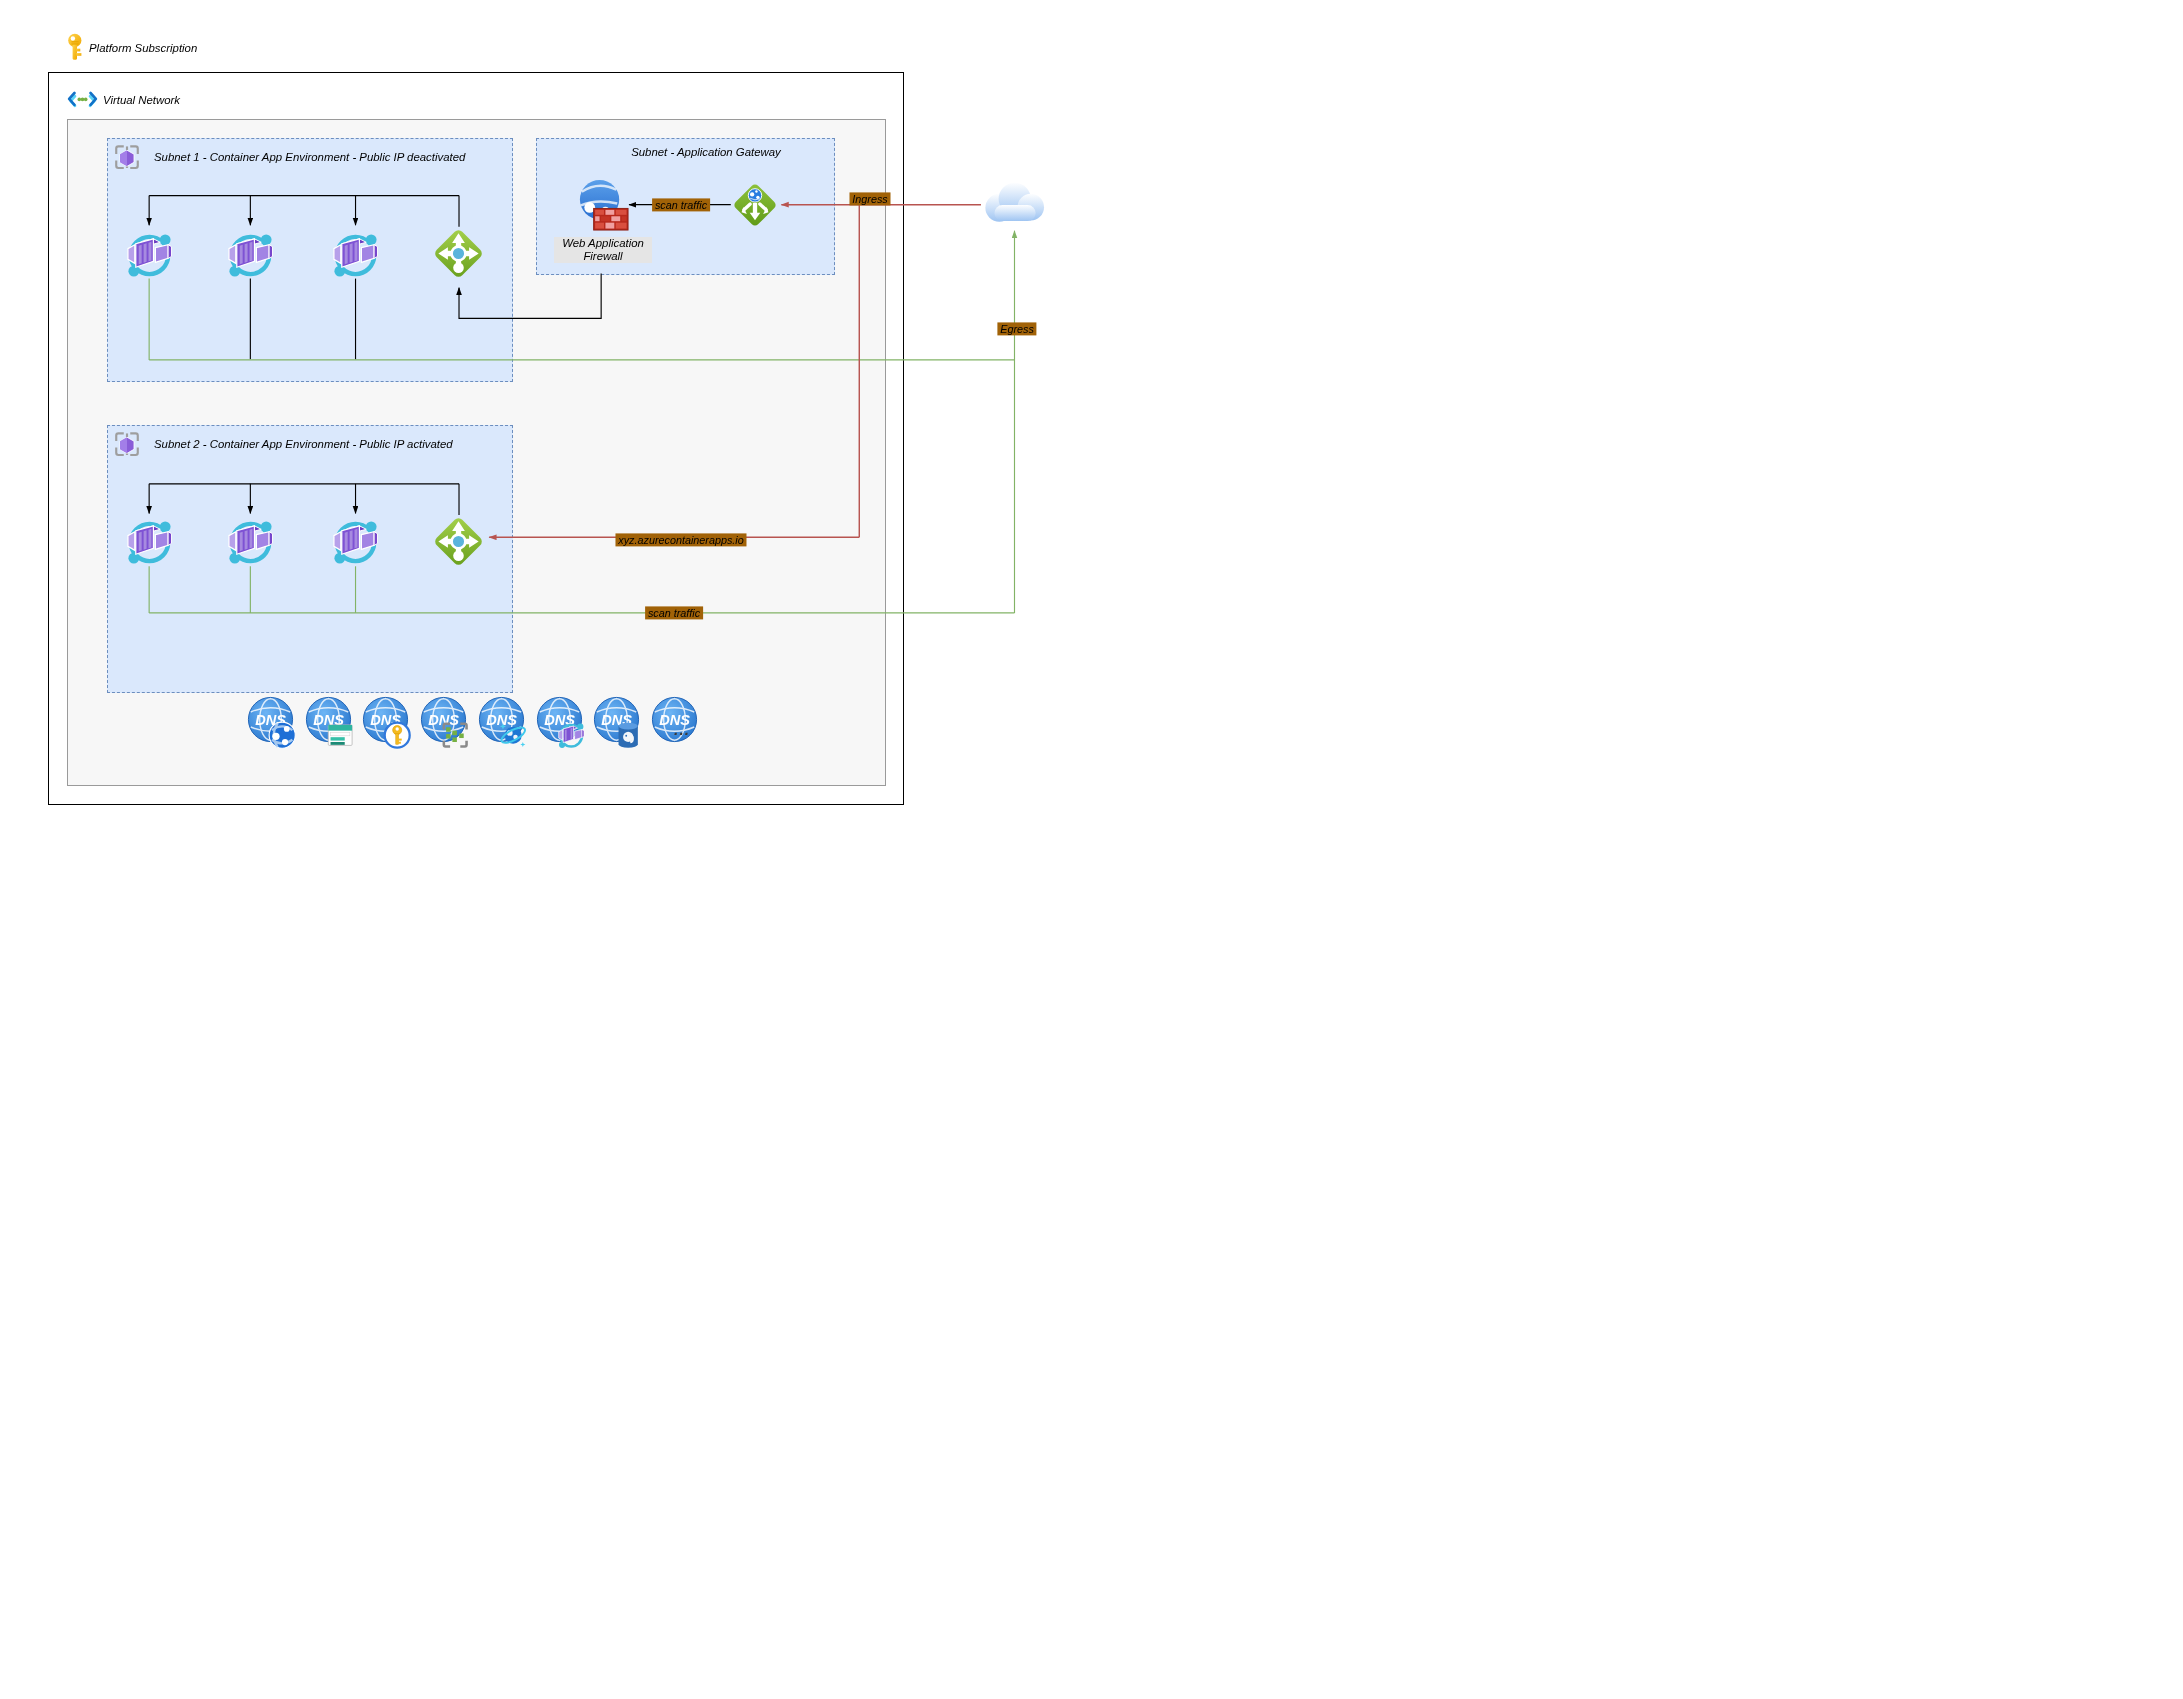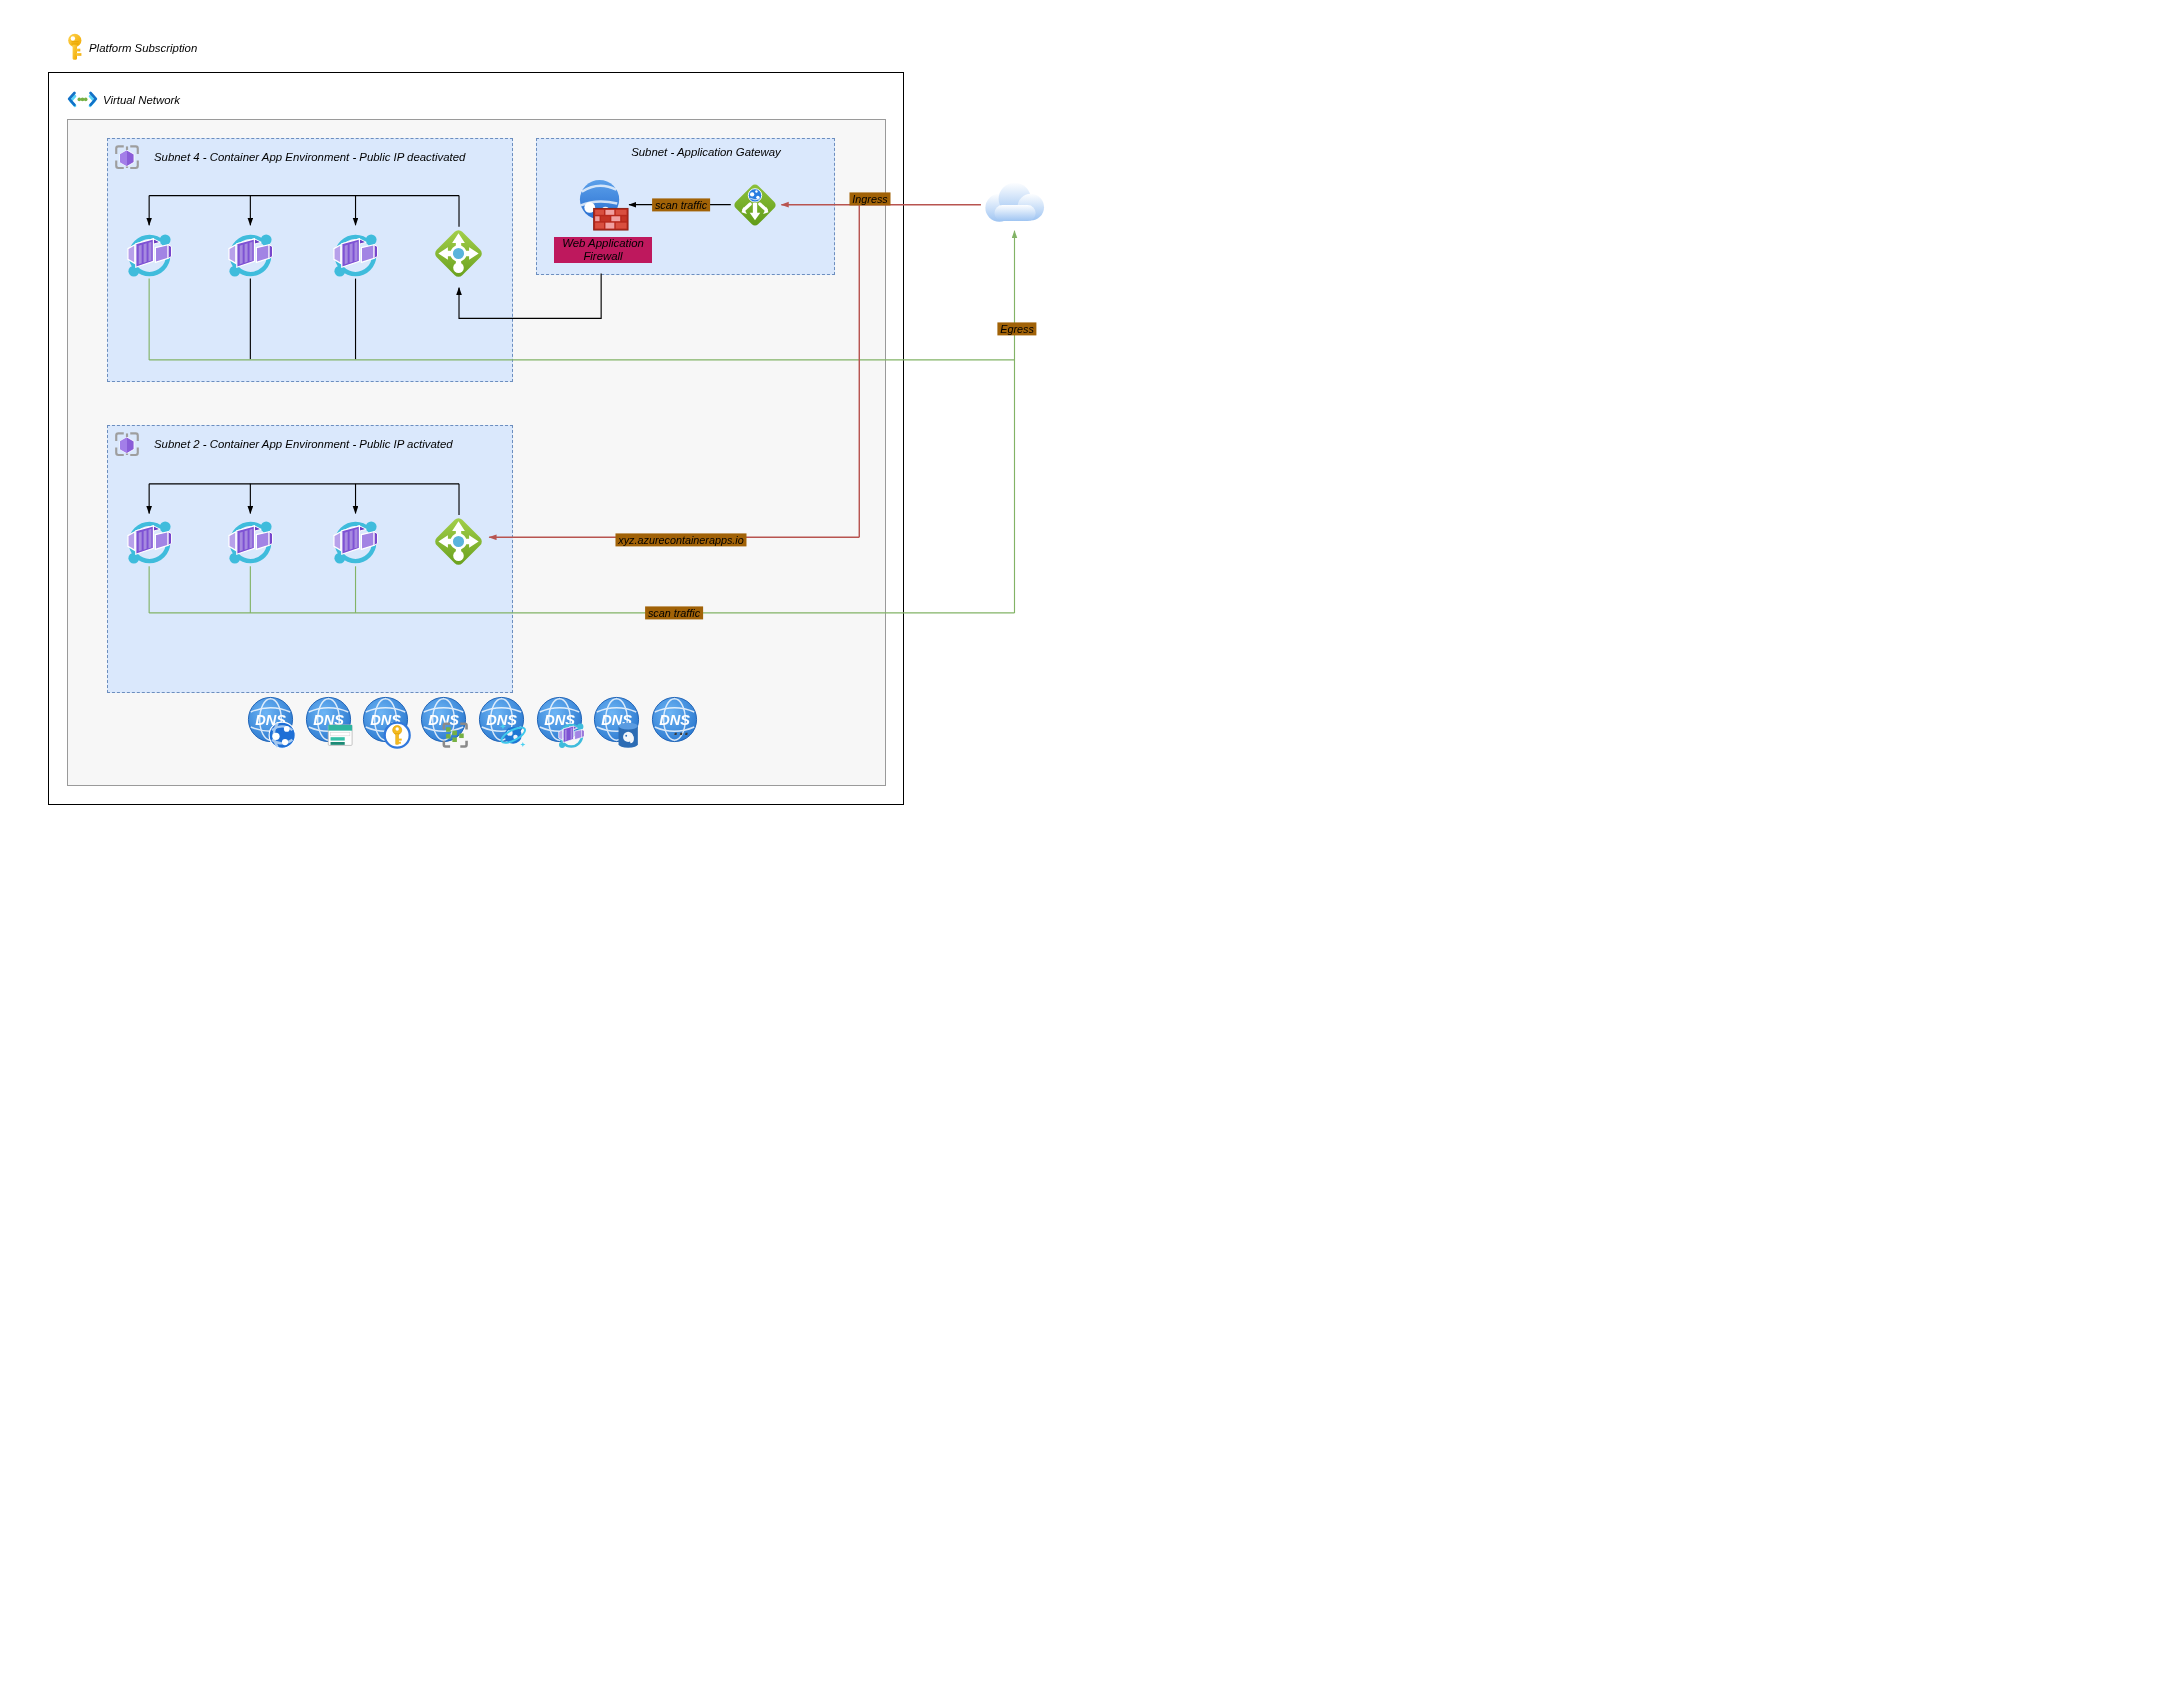--- a/index.html
+++ b/index.html
@@ -12,21 +12,21 @@
   .subnet.s1{left:107px;top:138px;width:404px;height:242px;}
   .subnet.gw{left:536px;top:138px;width:297px;height:135px;}
   .subnet.s2{left:107px;top:425px;width:404px;height:266px;}
   
   .title{font-size:11.4px;white-space:nowrap;}
   .platform-label{left:89px;top:42px;}
   .vnet-label{left:103px;top:94px;}
   .s1-title{left:154px;top:151px;}
   .s2-title{left:154px;top:438px;text-align:center;}
   .gw-title{left:536px;top:146px;width:340px;text-align:center;}
-  .waf-label{left:554px;top:237px;width:98px;text-align:center;background:#be185d;font-size:11.4px;line-height:13px;}
+  .waf-label{left:554px;top:237px;width:98px;text-align:center;background:#e5e5e5;font-size:11.4px;line-height:13px;}
   
   .line-label{transform:translate(-50%,-50%);background:#a16207;padding:0.6px 2.8px;font-size:10.8px;white-space:nowrap;z-index:6;}
   .svg-layer{left:0;top:0;width:1092px;height:850px;z-index:3;}
   .icon{z-index:4;}
   .dns-item{width:55px;height:59px;z-index:4;}
   .dns-globe{position:absolute;left:0;top:0;width:47px;height:47px;}
   .dns-badge{position:absolute;left:20.5px;top:25px;width:28.4px;height:28.4px;}
   .dns-more{position:absolute;left:23px;top:25px;font-size:15.4px;font-weight:bold;color:#3a3a3a;letter-spacing:1.1px;}
   svg{display:block;overflow:visible;}
   svg text{font-family:"Liberation Sans",sans-serif;}
@@ -82,21 +82,21 @@
           <path d="M32 6 H42 Q46 6 46 10 V20"></path>
         <path d="M6 32 V42 Q6 46 10 46 H20"></path>
           <path d="M32 46 H42 Q46 46 46 42 V32"></path>
         <path d="M26 6 V13"></path>
           <path d="M26 39 V46"></path>
       </g>
       <polygon points="26,13 39,20.5 39,35.5 26,43 13,35.5 13,20.5" fill="#8a5dd8" stroke="#fff" stroke-width="1.5"></polygon>
       <polygon points="13,20.5 26,13 26,43 13,35.5" fill="#a37ee8"></polygon>
     </svg>
   </div>
-  <div class="abs title s1-title">Subnet 4 - Container App Environment - Public IP deactivated</div>
+  <div class="abs title s1-title">Subnet 1 - Container App Environment - Public IP deactivated</div>
 
   <div class="abs icon" style="left:113px;top:430px;width:28px;height:28.4px;">
     <svg width="28" height="28.4" viewBox="0 0 52 52">
       <g fill="none" stroke="#9e9e9e" stroke-width="4">
         <path d="M6 20 V10 Q6 6 10 6 H20"></path>
           <path d="M32 6 H42 Q46 6 46 10 V20"></path>
         <path d="M6 32 V42 Q6 46 10 46 H20"></path>
           <path d="M32 46 H42 Q46 46 46 42 V32"></path>
         <path d="M26 6 V13"></path>
           <path d="M26 39 V46"></path>

